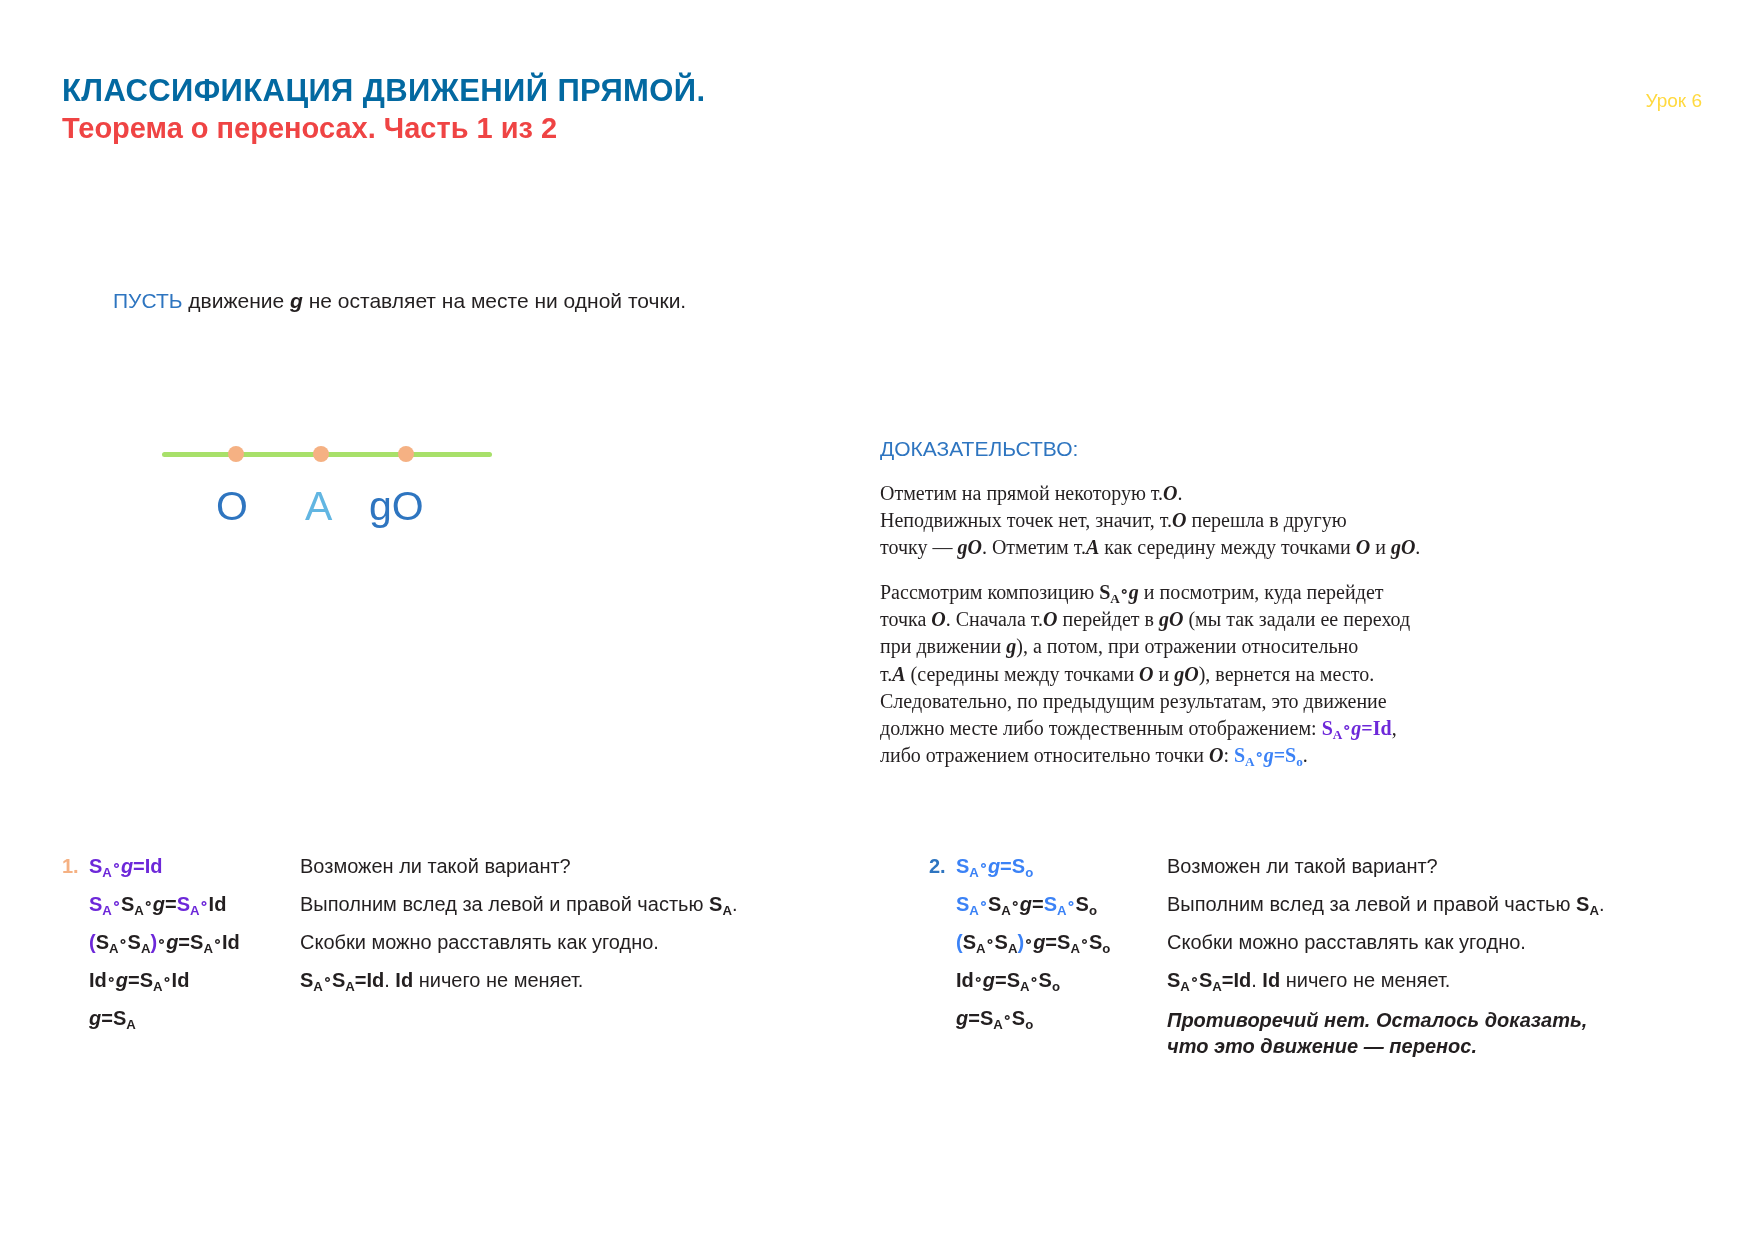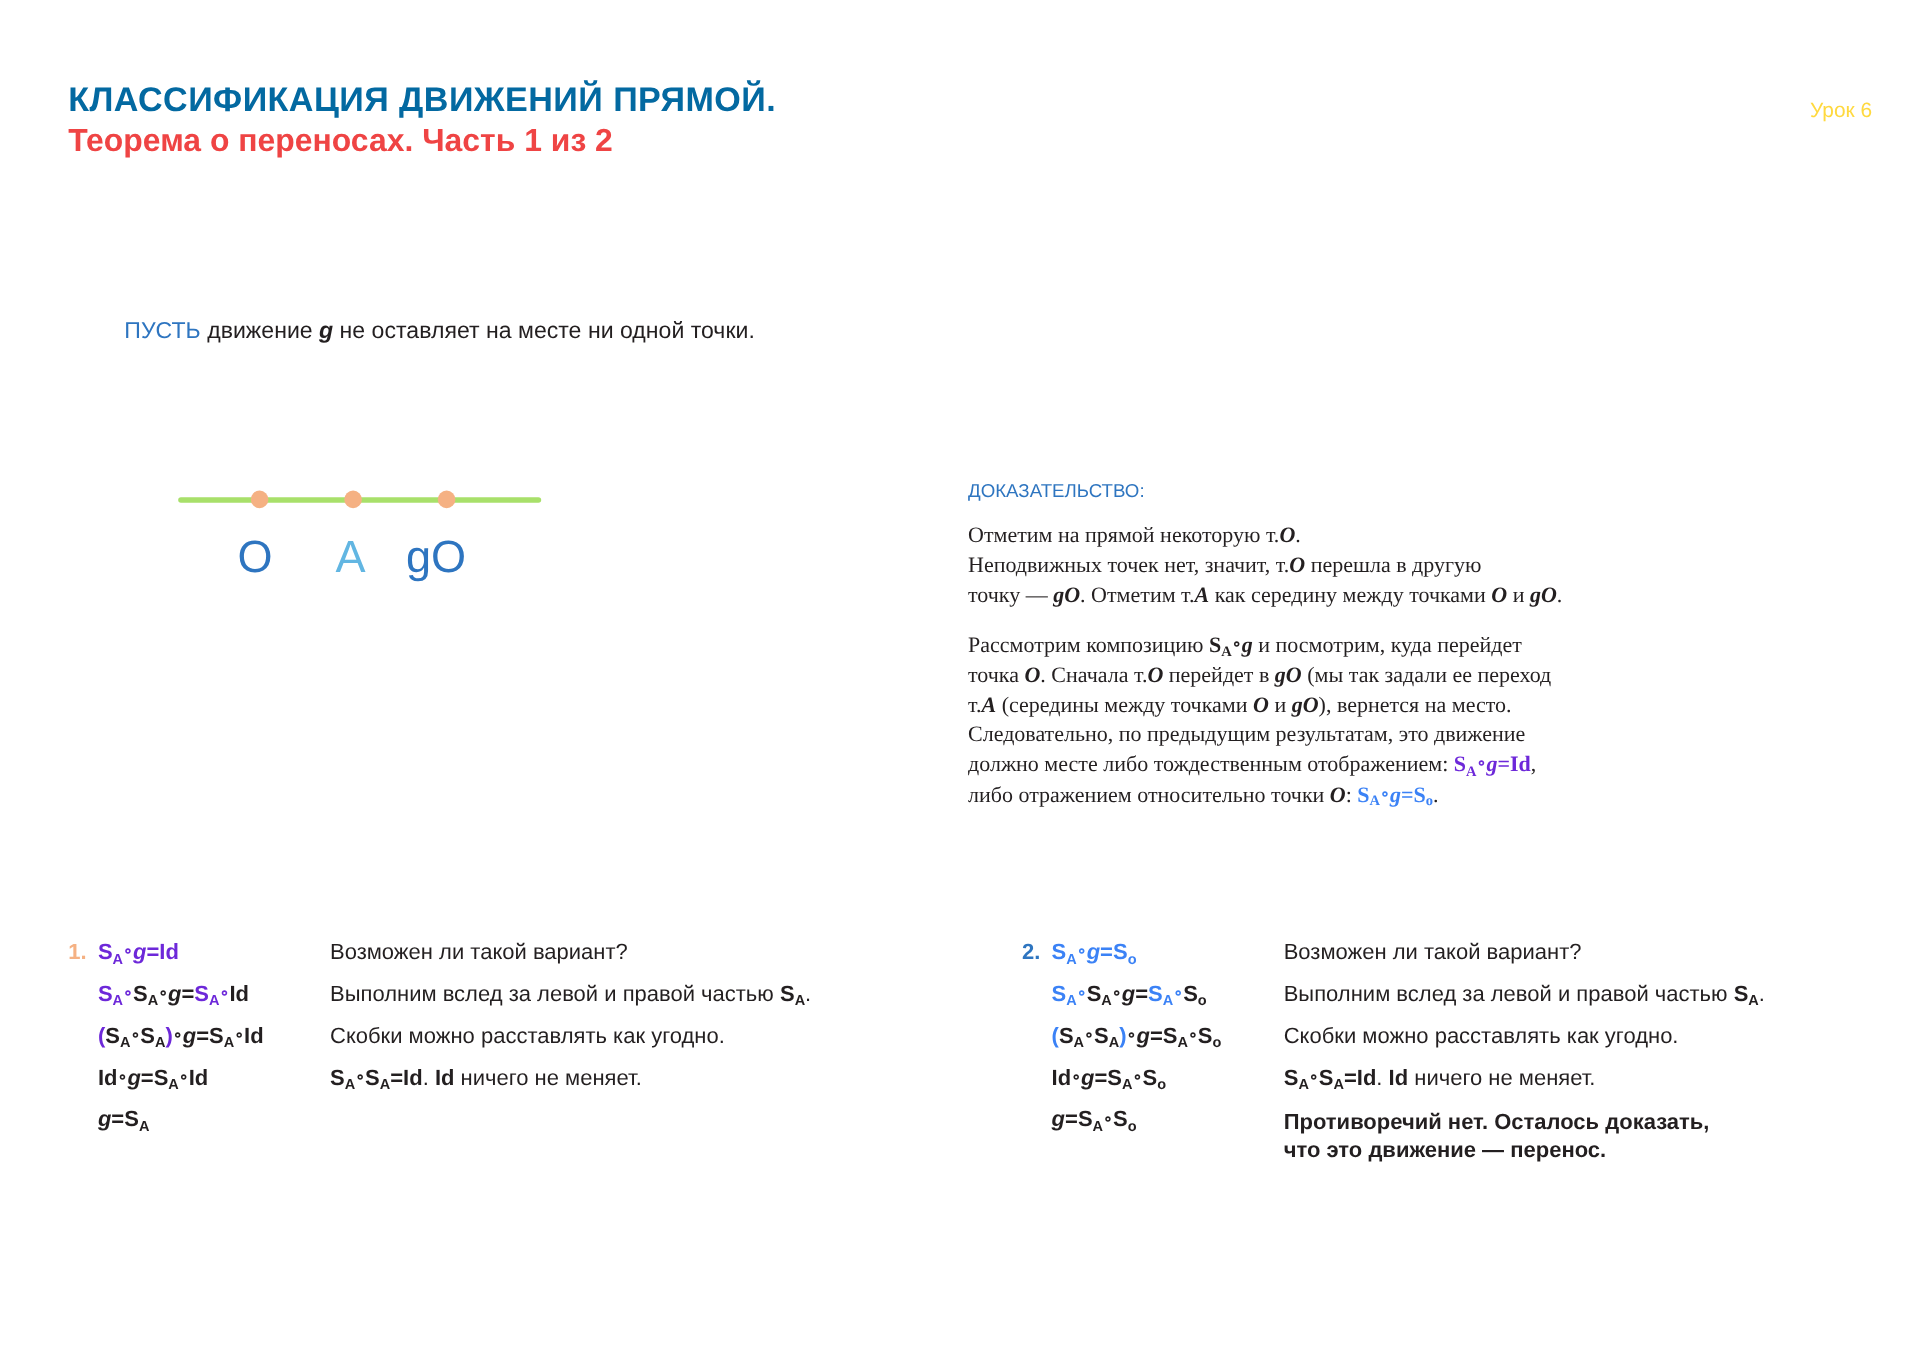--- a/index.html
+++ b/index.html
@@ -116,21 +116,21 @@
   #proof {
     position: absolute;
     left: 880px;
     top: 435px;
     width: 740px;
     font-size: 20px;
     line-height: 1.36;
   }
   #proof-heading {
     color: #2e75c0;
-    font-size: 17px;
+    font-size: 21px;
     margin-bottom: 16px;
     white-space: nowrap;
   }
   .proof-para { margin-bottom: 18px; }
   .proof-line { white-space: nowrap; font-family: Liberation Serif, serif; }
 
   .f-orange { color: #6d28d9; font-weight: bold; }
   .f-blue   { color: #3b82f6; font-weight: bold; }
   .f-gi     { font-style: italic; }
   sub {
@@ -173,21 +173,21 @@
     flex: none;
   }
   .frow .fbody { display: inline-block; }
   .findent { padding-left: 27px; }
 
   .nrow {
     height: 38px;
     white-space: nowrap;
   }
   .nrow.tall { height: auto; }
-  .nbold { font-weight: bold; }
+  .nbold { font-weight: bold; font-style: italic; }
   .note-2line { line-height: 1.32; }
 </style>
 </head>
 <body>
 
 <div id="header">
   <div id="title-main">КЛАССИФИКАЦИЯ ДВИЖЕНИЙ ПРЯМОЙ.</div>
   <div id="title-sub">Теорема о переносах. Часть 1 из 2</div>
   <div id="lesson-badge">Урок 6</div>
 </div>
@@ -224,20 +224,23 @@
   </div>
 
   <div class="proof-para">
     <div class="proof-line">
       <span>Рассмотрим композицию </span><b><span>S</span><sub>A</sub><span class="ring">∘</span><span class="f-gi">g</span></b><span> и посмотрим, куда перейдет</span>
     </div>
     <div class="proof-line">
       <span>точка </span><span class="it-b">O</span><span>. Сначала т.</span><span class="it-b">O</span><span> перейдет в </span><span class="it-b">gO</span><span> (мы так задали ее переход</span>
     </div>
     <div class="proof-line">
+      <span>при движении </span><span class="it-b">g</span><span>), а потом, при отражении относительно</span>
+    </div>
+    <div class="proof-line">
       <span>т.</span><span class="it-b">A</span><span> (середины между точками </span><span class="it-b">O</span><span> и </span><span class="it-b">gO</span><span>), вернется на место.</span>
     </div>
     <div class="proof-line">Следовательно, по предыдущим результатам, это движение</div>
     <div class="proof-line">
       <span>должно месте либо тождественным отображением: </span><span class="f-orange"><span>S</span><sub>A</sub><span class="ring">∘</span><span class="f-gi">g</span><span>=Id</span></span><span>,</span>
     </div>
     <div class="proof-line">
       <span>либо отражением относительно точки </span><span class="it-b">O</span><span>: </span><span class="f-blue"><span>S</span><sub>A</sub><span class="ring">∘</span><span class="f-gi">g</span><span>=S</span><sub>o</sub></span><span>.</span>
     </div>
   </div>

